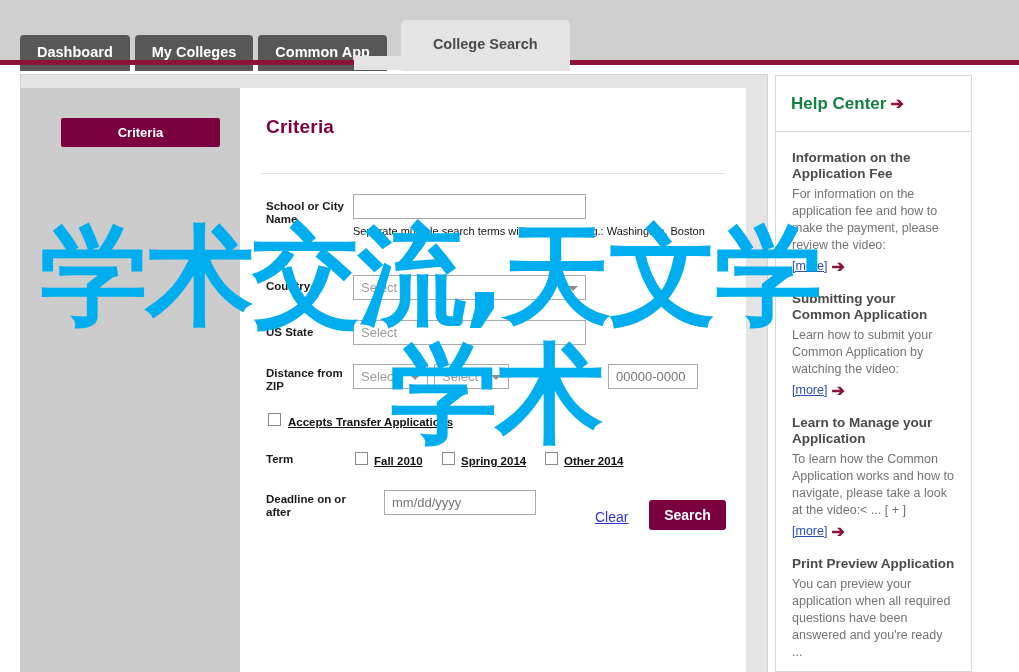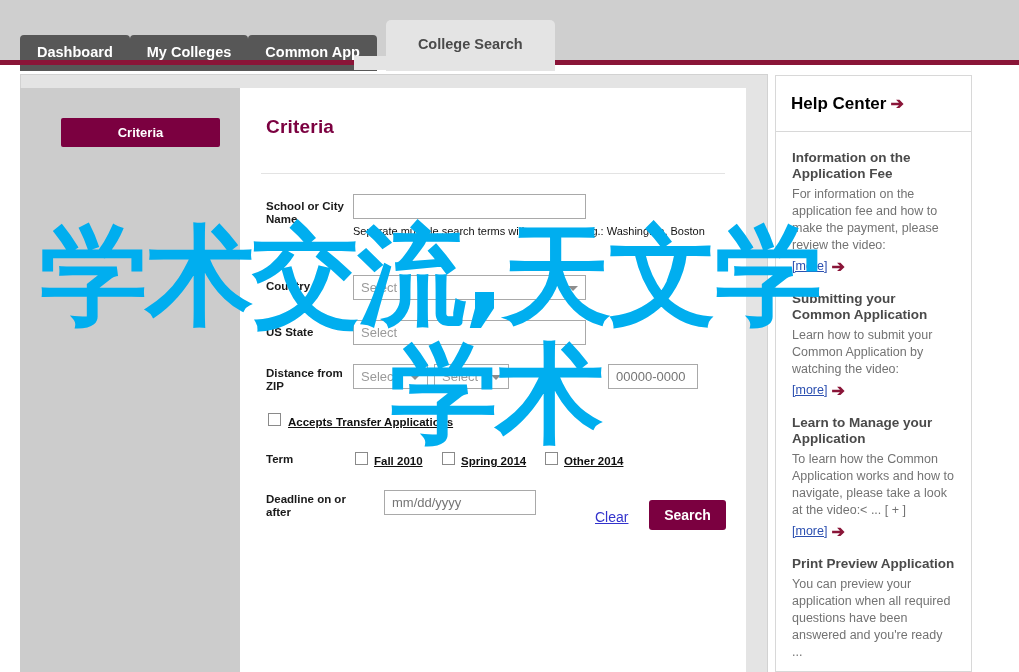--- a/index.html
+++ b/index.html
@@ -16,20 +16,21 @@
   .tabbar {
     position: absolute; left: 0; top: 0; width: 1019px; height: 63px;
     background: #cfcfcf;
   }
   .tabs { position: absolute; left: 20px; top: 20px; display: flex; align-items: flex-end; }
   .tab {
     background: #575757; color: #ffffff;
     font-size: 14.5px; font-weight: bold;
     padding: 9px 17px 10px 17px;
     border-radius: 4px 4px 0 0;
+    margin-right: 5px;
     line-height: 17px;
     white-space: nowrap;
   }
   .tab.active {
     background: #e4e4e4; color: #4a4a4a;
     padding: 16px 32px 18px 32px;
     margin-right: 0; margin-left: 9px;
     border-radius: 5px 5px 0 0;
     position: relative; z-index: 5;
     top: 0;
@@ -121,21 +122,21 @@
     display: flex; align-items: center; justify-content: center;
   }
 
   
   .help-head {
     position: absolute; left: 775px; top: 75px; width: 197px; height: 57px;
     background: #ffffff; border: 1px solid #d8d8d8;
     display: flex; align-items: center;
   }
   .help-head span.t {
-    font-size: 17px; font-weight: bold; color: #000000; margin-left: 15px;
+    font-size: 17px; font-weight: bold; color: #15803d; margin-left: 15px;
   }
   .help-body {
     position: absolute; left: 775px; top: 132px; width: 197px; height: 540px;
     background: #ffffff; border: 1px solid #d8d8d8; border-top: none;
     padding: 18px 15px 0 16px; overflow: hidden;
   }
   .help-item { margin-bottom: 17px; }
   .help-item h4 {
     margin: 0 0 4px 0; font-size: 13.5px; font-weight: bold;
     color: #4a4a4a; line-height: 16px;

